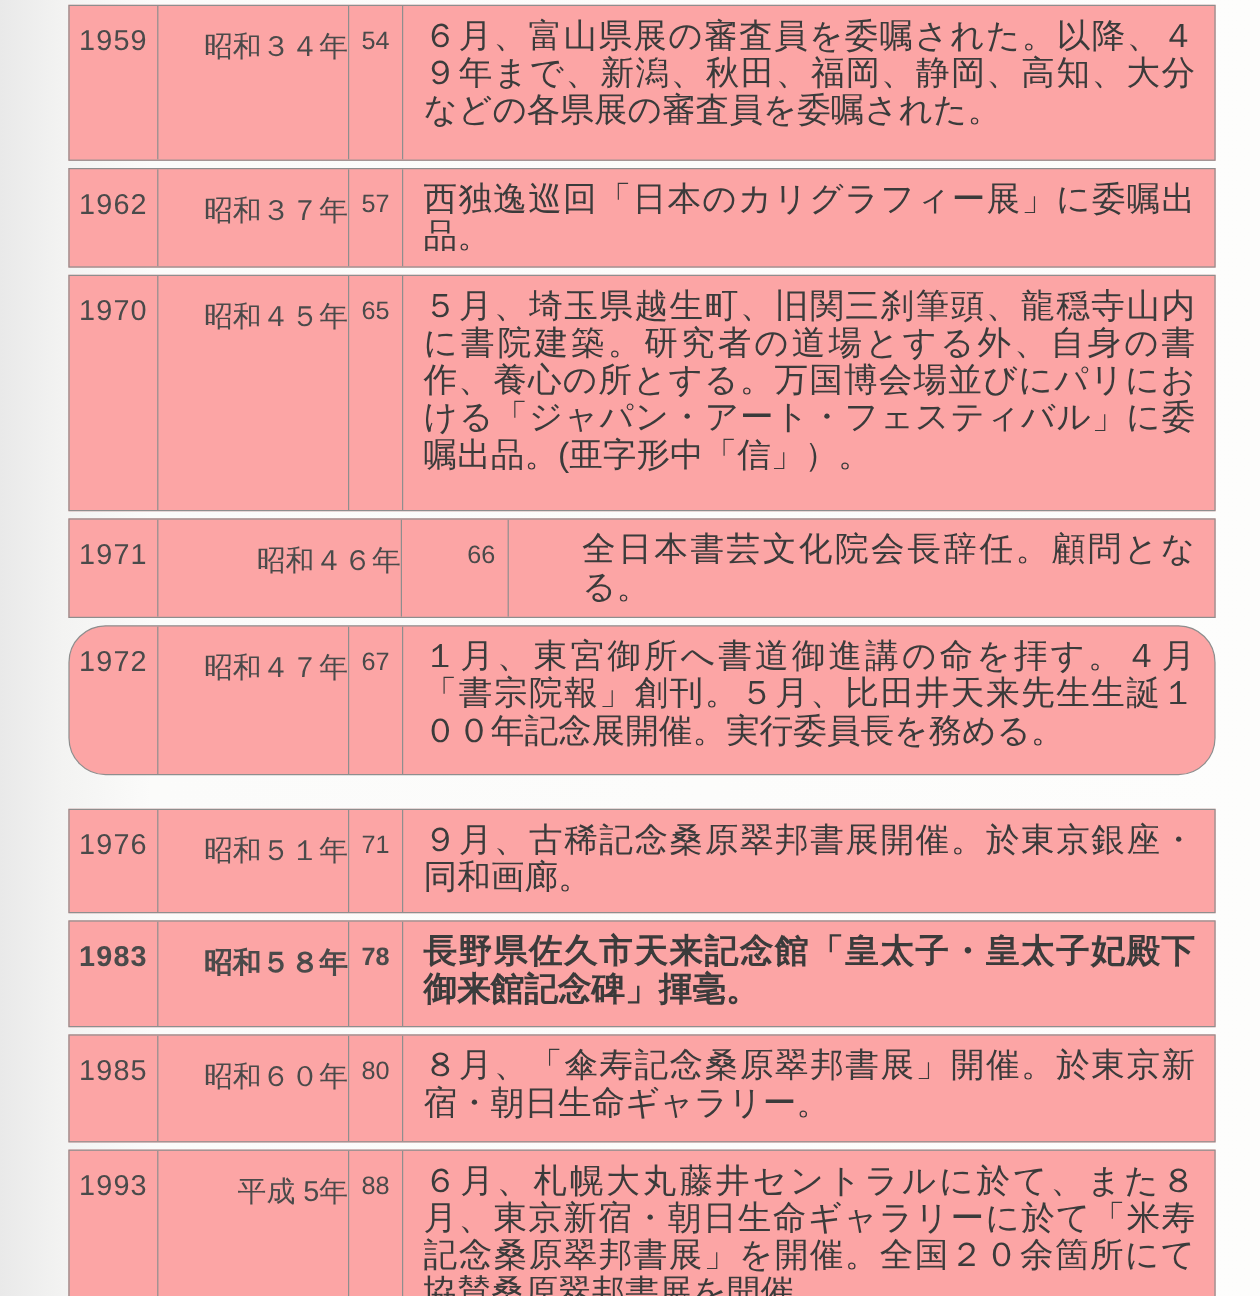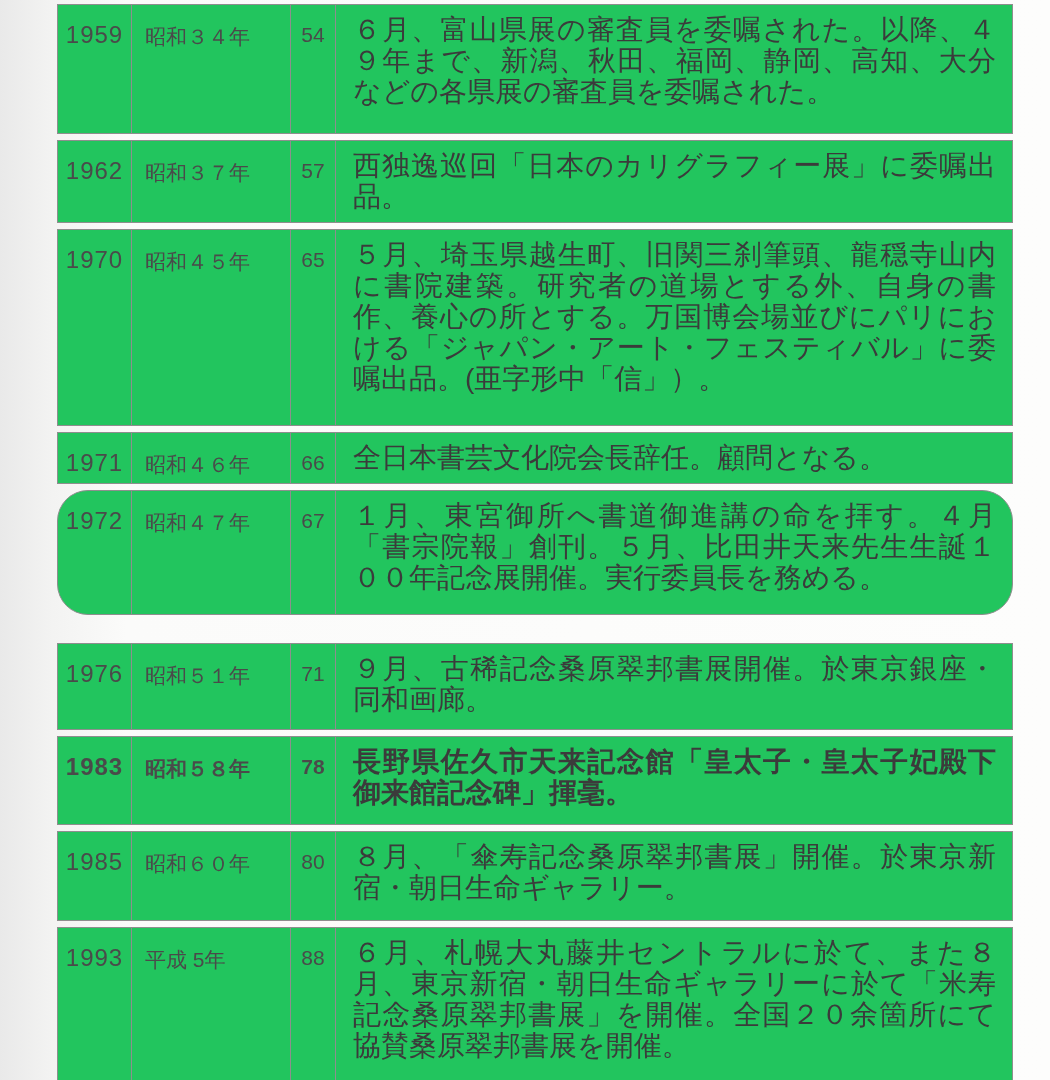--- a/index.html
+++ b/index.html
@@ -20,31 +20,31 @@
   .chronology-table {
     position: absolute;
     left: 57px;
     top: 4px;
     width: 956px;
   }
 
   .row {
     display: flex;
     align-items: stretch;
-    background: #22c55e;
+    background: #fca5a5;
     border: 1px solid #8e8e8e;
     margin-bottom: 6px;
     overflow: hidden;
   }
 
   
   .row:nth-child(1)  { min-height: 130px; }
   .row:nth-child(2)  { min-height: 57px;  }
   .row:nth-child(3)  { min-height: 197px; }
-  .row:nth-child(4)  { min-height: 52px;  }
+  .row:nth-child(4)  { min-height: 52px; gap: 44px;  }
   .row:nth-child(5)  { min-height: 125px; border-radius: 31px; }
   .row:nth-child(6)  { min-height: 87px; margin-top: 28px;  }
   .row:nth-child(7)  { min-height: 89px; font-weight: bold;  }
   .row:nth-child(8)  { min-height: 90px;  }
   .row:nth-child(9)  { min-height: 157px; }
   .row:nth-child(10) { min-height: 80px;  }
 
   .cell {
     color: #3e3e3e;
     padding-top: 13px;
@@ -58,26 +58,27 @@
     font-size: 24px;
     letter-spacing: 1px;
     color: #4a4a4a;
     padding-top: 16px;
   }
 
   .cell-era {
     width: 159px;
     flex: 0 0 159px;
     border-right: 1px solid #8e8e8e;
-    font-size: 21px;
+    font-size: 24px;
     color: #4a4a4a;
     padding-left: 13px;
     padding-top: 18px;
     white-space: nowrap;
     overflow: hidden;
+    text-align: right;
   }
 
   .cell-age {
     width: 45px;
     flex: 0 0 45px;
     border-right: 1px solid #8e8e8e;
     text-align: center;
     font-size: 21px;
     color: #4a4a4a;
     padding-top: 18px;

